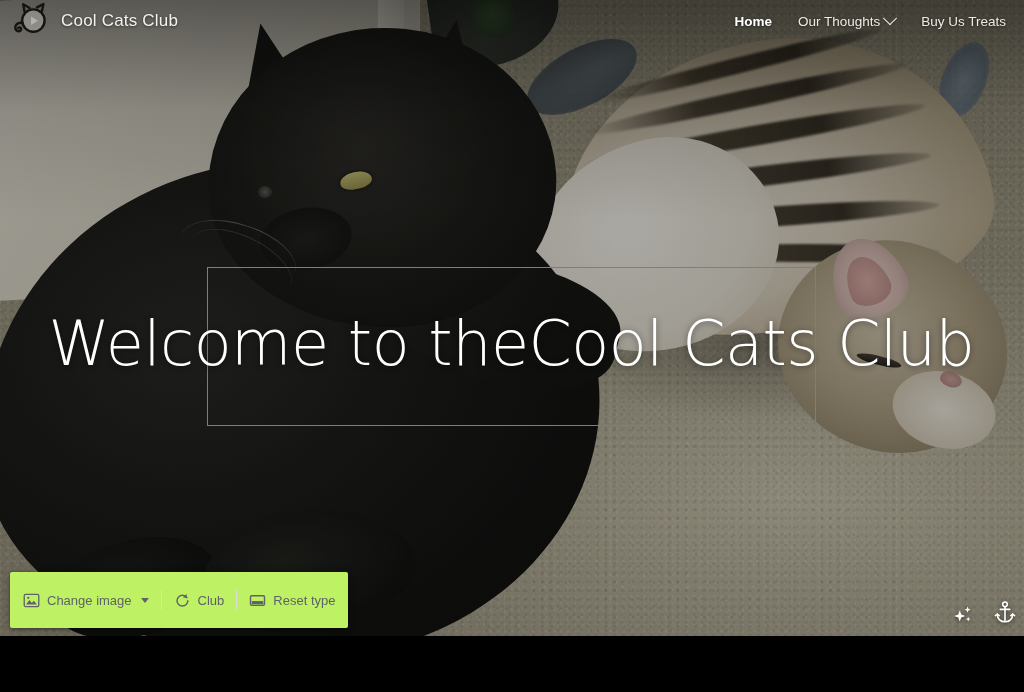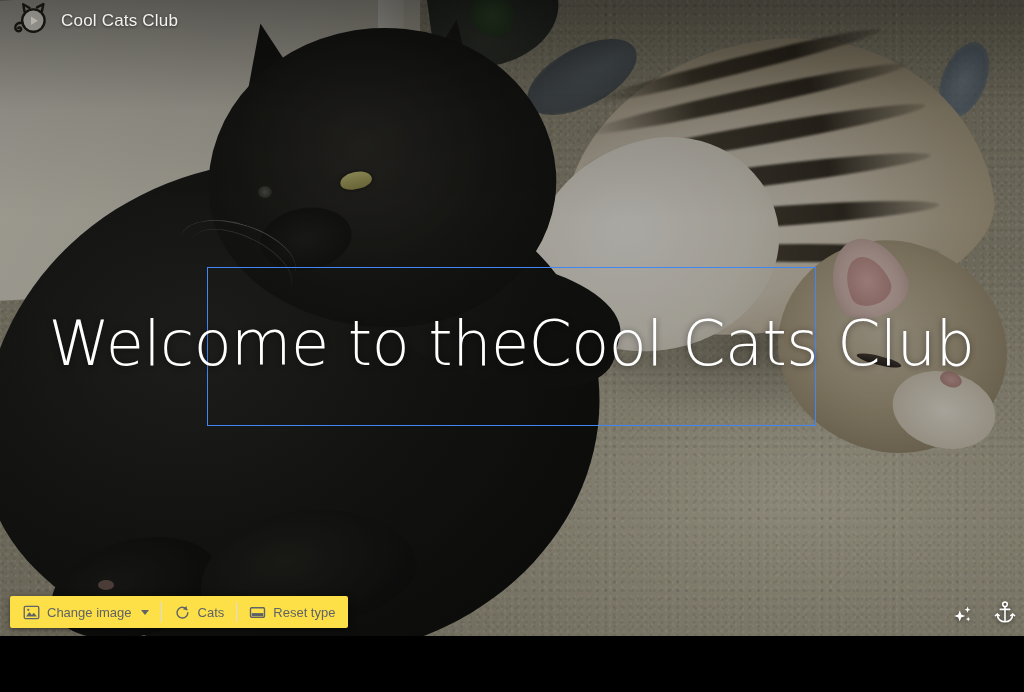--- a/index.html
+++ b/index.html
@@ -329,26 +329,26 @@
     z-index: 22;
   }
   .float-icons svg { display: block; filter: drop-shadow(0 1px 2px rgba(0,0,0,.6)); }
 
   
   .toolbar {
     position: absolute;
     left: 10px;
     bottom: 8px;
     height: 32px;
-    background: #fde047;
+    background: #bef264;
     border-radius: 2px;
     box-shadow: 0 1px 4px rgba(0,0,0,.35), 0 2px 10px rgba(0,0,0,.22);
     display: flex;
     align-items: center;
-    padding: 0 4px;
+    padding: 12px 4px;
     z-index: 25;
   }
   .tb-btn {
     display: flex;
     align-items: center;
     gap: 7px;
     height: 26px;
     padding: 0 9px;
     cursor: pointer;
     color: #5f6368;
@@ -431,20 +431,32 @@
           <path d="M32.0 9.0 L33.4 2.0 L27.0 5.4"></path>
           <circle cx="23.4" cy="18.6" r="11.2"></circle>
           <path d="M12.6 21.0 C9.0 20.2 6.0 21.6 5.4 24.6 C4.9 27.2 6.6 29.4 8.8 29.2 C10.6 29.0 11.5 27.6 11.0 26.4 C10.5 25.2 8.9 25.0 8.2 26.0"></path>
         </g>
         <circle cx="23.4" cy="18.6" r="10.0" fill="rgba(235,233,225,0.30)"></circle>
         <path d="M21.0 14.6 L28.0 18.8 L21.0 23.0 Z" fill="rgba(235,233,225,0.42)"></path>
       </svg>
       <span class="brand-title">Cool Cats Club</span>
     </div>
 
+    <div class="nav">
+      <div class="nav-item active">
+        <span>Home</span>
+      </div>
+      <div class="nav-item">
+        <span>Our Thoughts</span>
+        <span class="chev"></span>
+      </div>
+      <div class="nav-item">
+        <span>Buy Us Treats</span>
+      </div>
+    </div>
   </div>
 
   <div class="hero-wrap">
     <div class="hero-box">
       <div class="hero-line">Welcome to the</div>
       <div class="hero-line">Cool Cats Club</div>
     </div>
   </div>
 
   <div class="float-icons">
@@ -476,21 +488,21 @@
       <span class="tb-caret"></span>
     </div>
 
     <div class="tb-sep"></div>
 
     <div class="tb-btn">
       <svg width="17" height="17" viewBox="0 0 18 18">
         <path d="M14.6 9.2 A5.7 5.7 0 1 1 8.9 3.5 C10.9 3.5 12.6 4.5 13.7 6.0" fill="none" stroke="#5f6368" stroke-width="1.5" stroke-linecap="round"></path>
         <path d="M13.3 2.0 L13.8 6.5 L9.4 5.6 Z" fill="#5f6368"></path>
       </svg>
-      <span>Cats</span>
+      <span>Club</span>
     </div>
 
     <div class="tb-sep"></div>
 
     <div class="tb-btn">
       <svg width="17" height="17" viewBox="0 0 18 18">
         <rect x="1.6" y="4.0" width="14.8" height="10.0" rx="1.2" fill="none" stroke="#5f6368" stroke-width="1.5"></rect>
         <rect x="2.9" y="9.6" width="12.2" height="3.1" fill="#5f6368"></rect>
       </svg>
       <span>Reset type</span>

